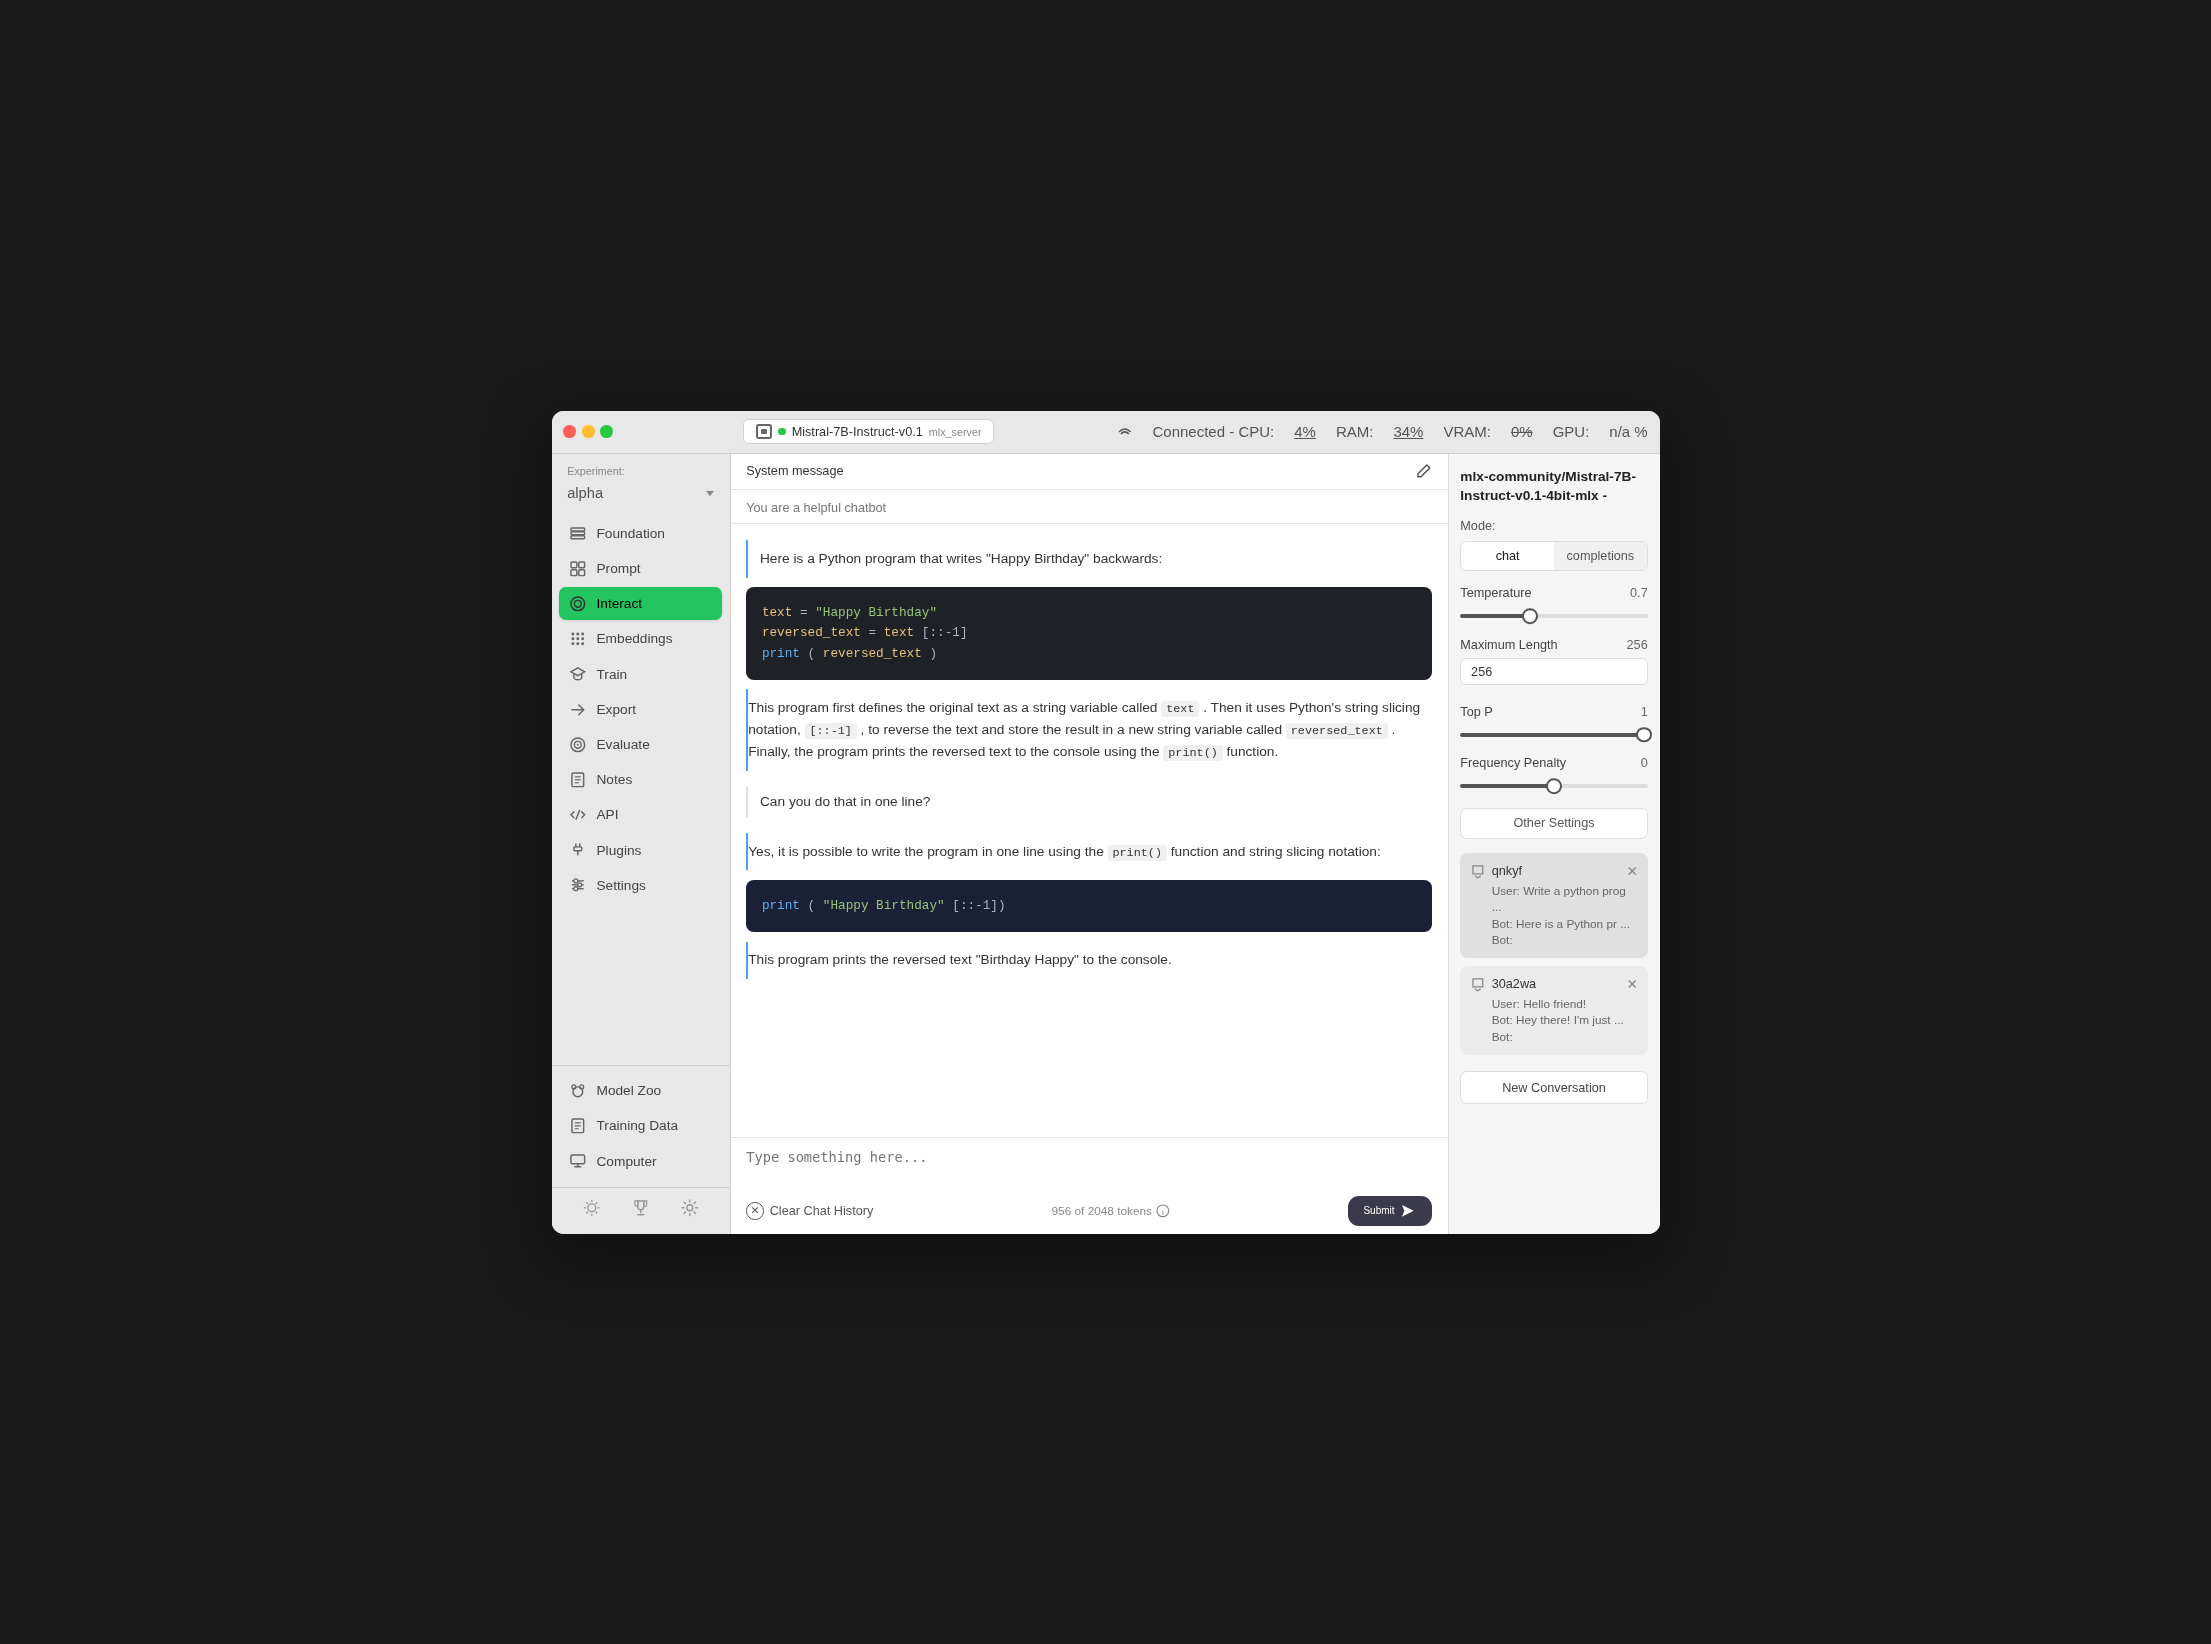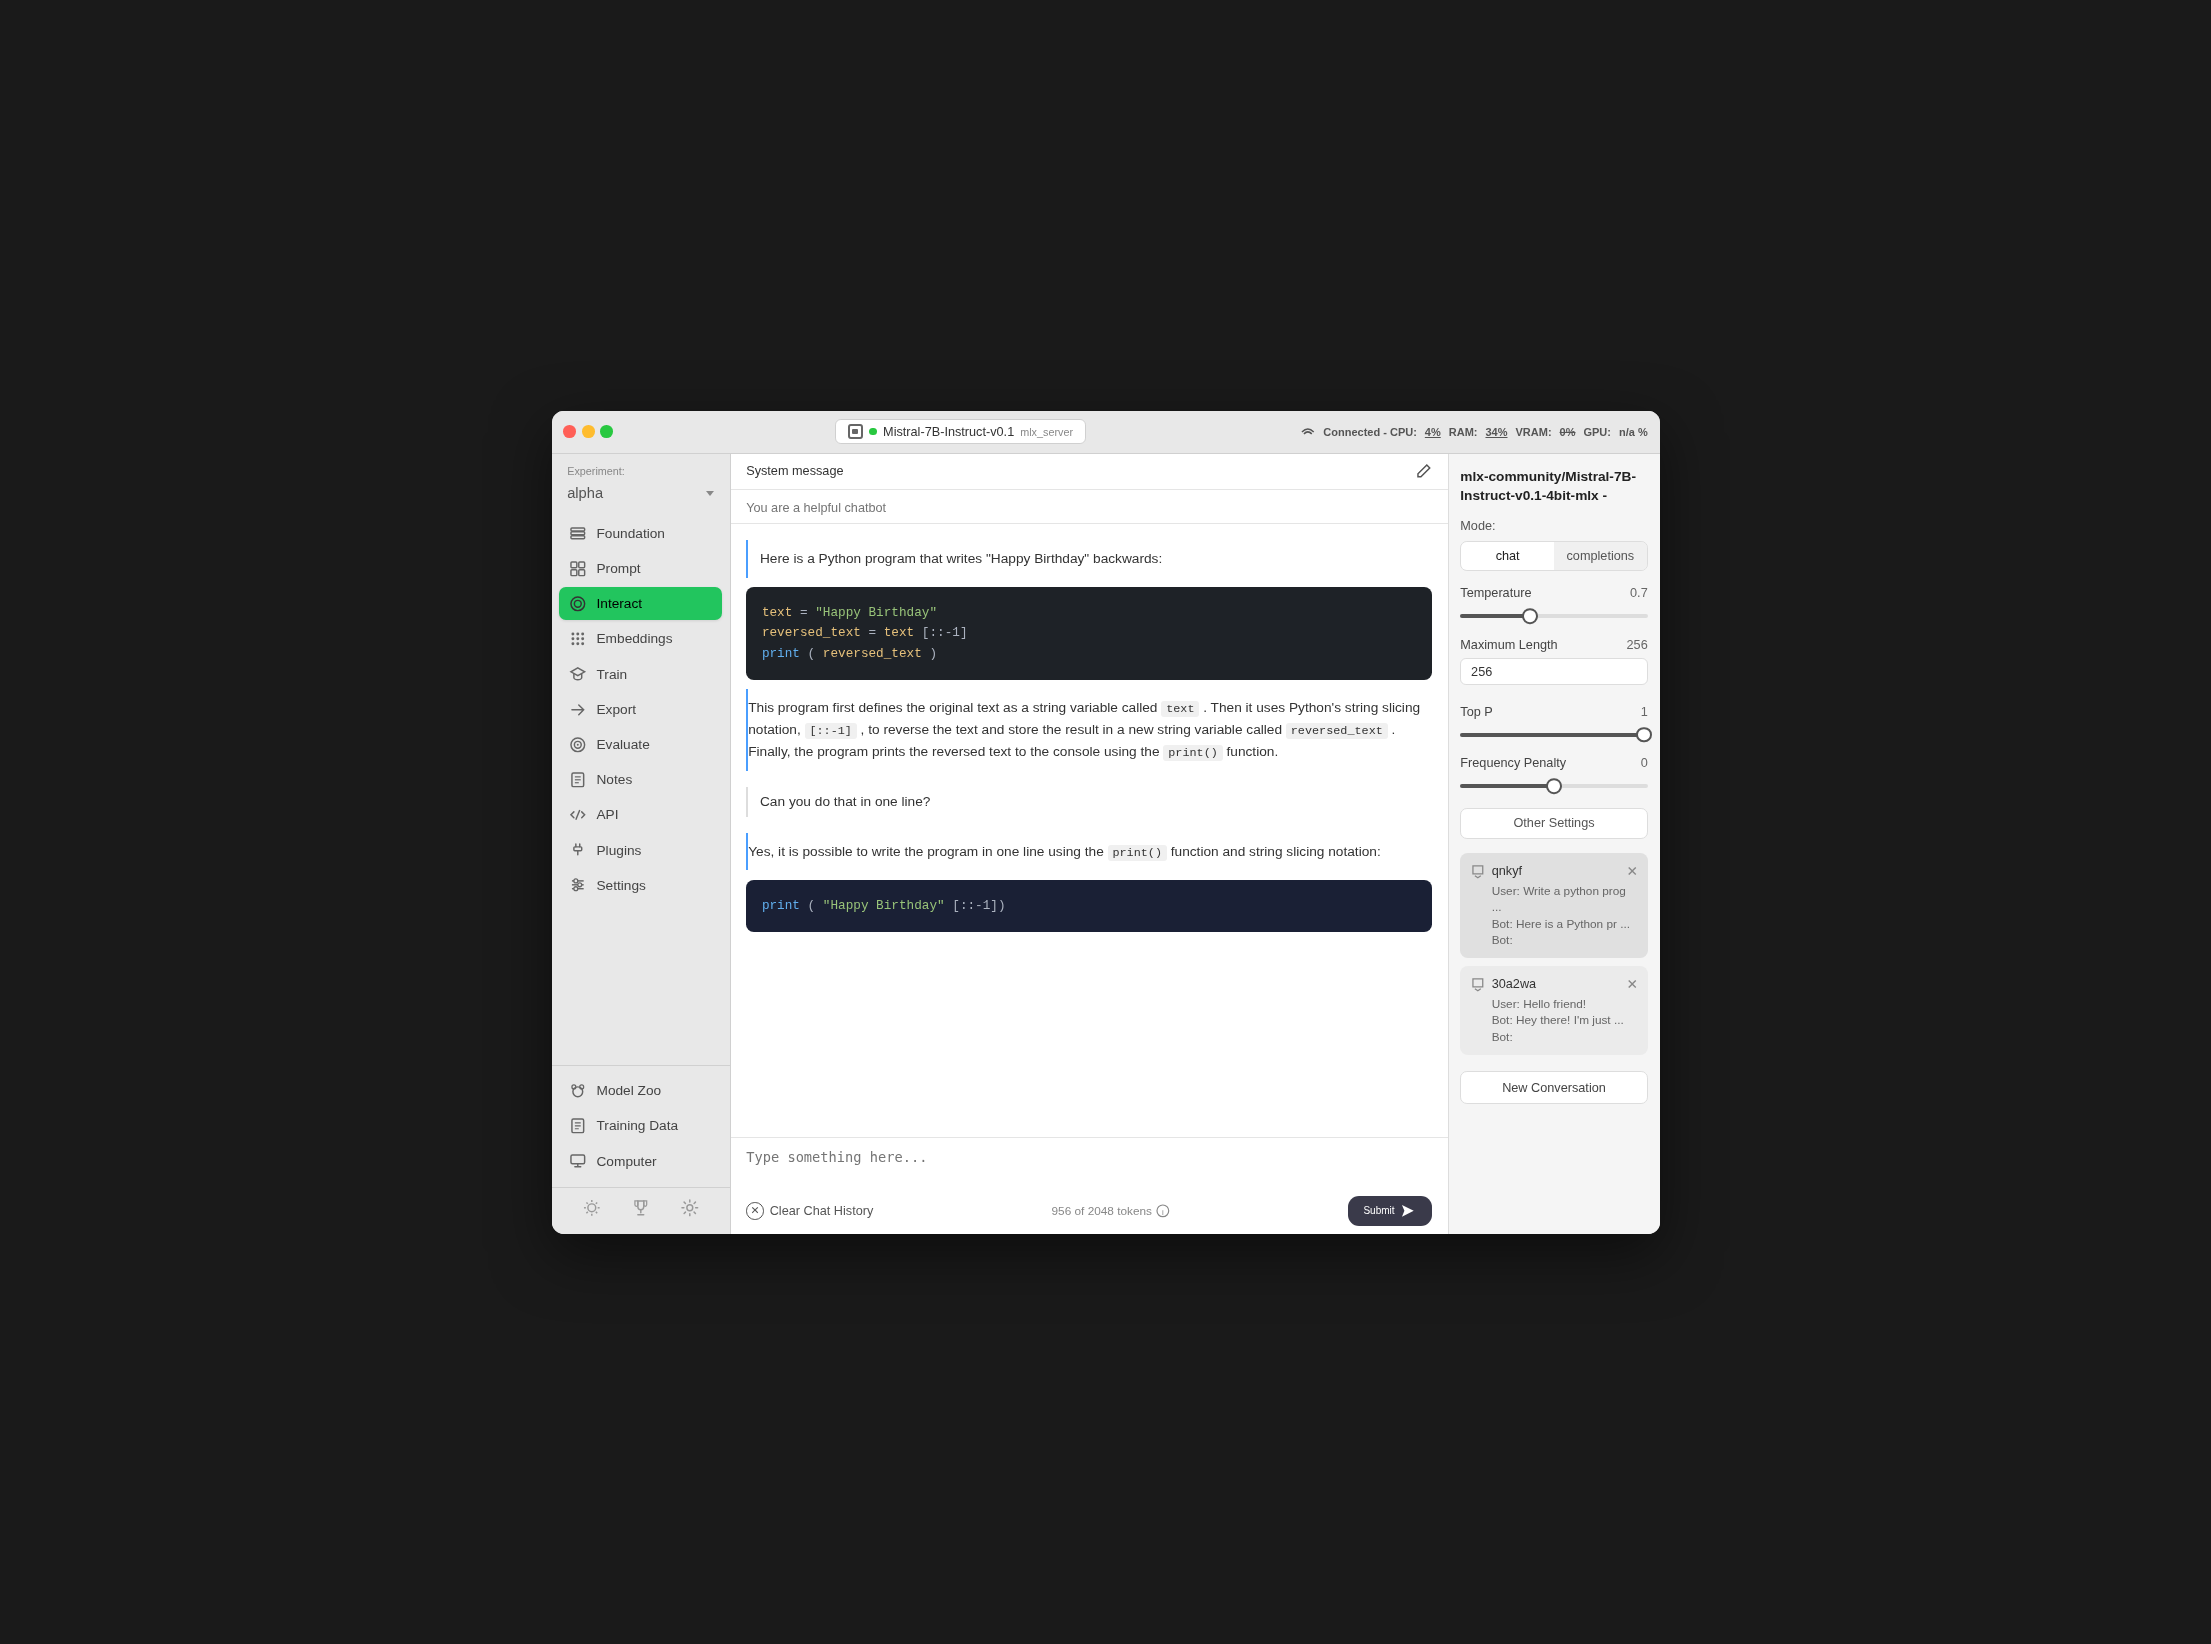--- a/index.html
+++ b/index.html
@@ -67,26 +67,25 @@
     }
     .stop-inner {
       width: 5.9px;
       height: 5.9px;
       background: #666;
       border-radius: 1px;
     }
     .green-dot { width: 7.8px; height: 7.8px; border-radius: 50%; background: #28c840; }
     .status-info {
       margin-left: auto;
-      font-size: 11px;
+      font-size: 15px;
       color: #555;
       display: flex;
       align-items: center;
-      gap: 8px;
-      font-weight: bold;
+      gap: 20px;
     }
     .main-content {
       display: flex;
       flex: 1;
       overflow: hidden;
     }
     
     .sidebar {
       width: 179px;
       background: #e8e8e8;
@@ -775,20 +774,23 @@
             <span> function and string slicing notation:</span>
           </div>
           <div class="code-block" style="background:#1a2035;">
             <span class="code-line">
               <span class="fn">print</span>
               <span class="op">(</span>
               <span class="str">"Happy Birthday"</span>
               <span class="op">[::-1])</span>
             </span>
           </div>
+          <div class="message-bot" style="padding:7.8px 0;font-size:13.7px;color:#333;">
+            <span>This program prints the reversed text "Birthday Happy" to the console.</span>
+          </div>
         </div>
       </div>
 
       <div class="chat-input-area">
         <textarea class="chat-input" rows="1" placeholder="Type something here..." style=""></textarea>
         <div class="chat-input-footer">
           <button class="clear-btn">
             <div class="clear-circle">✕</div>
             <span>Clear Chat History</span>
           </button>

